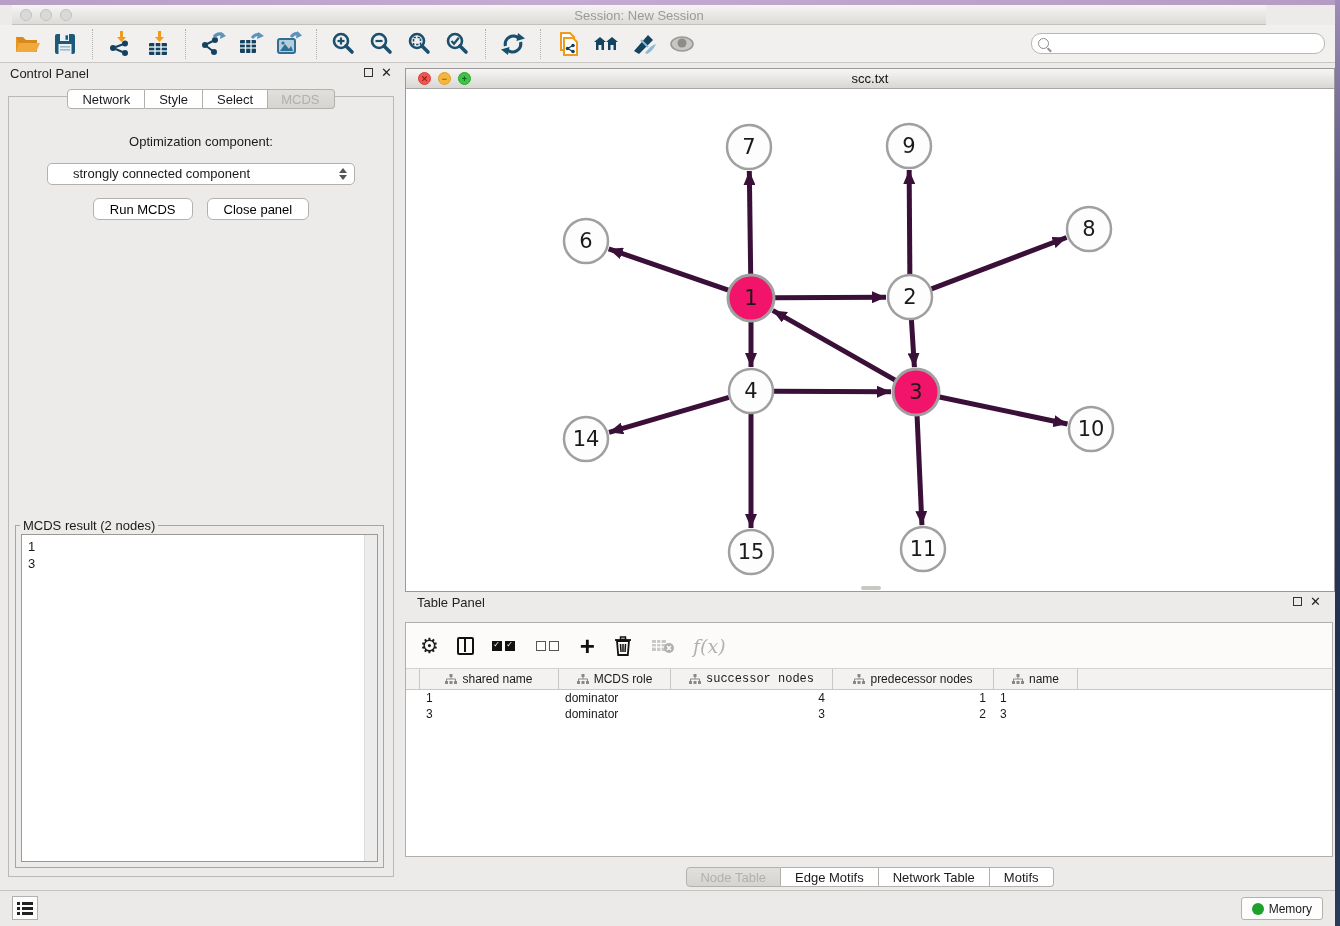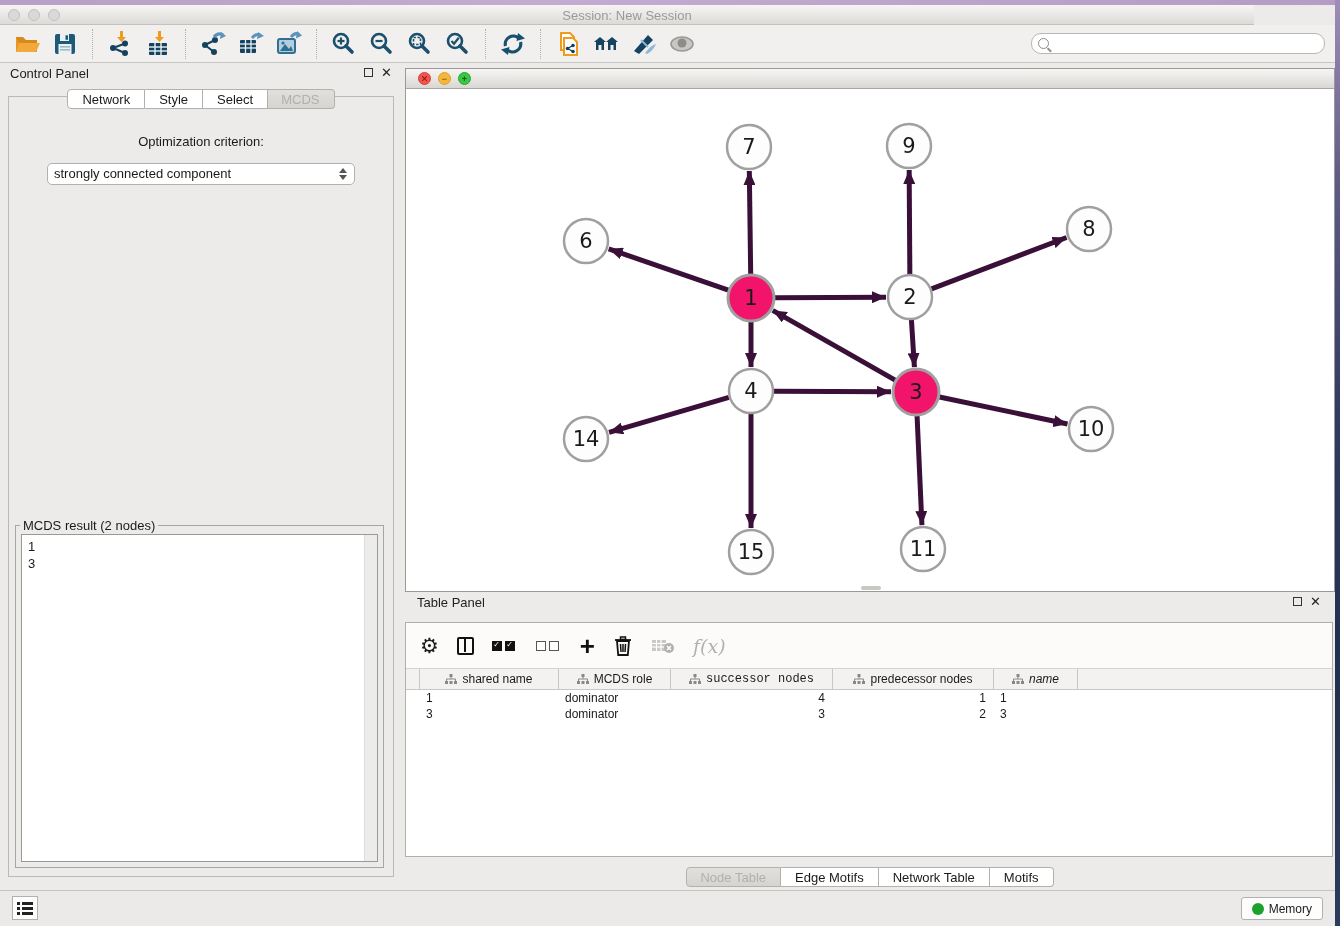--- a/index.html
+++ b/index.html
@@ -4,21 +4,21 @@
 <style>
   * { margin:0; padding:0; box-sizing:border-box; }
   html,body { width:1340px; height:926px; overflow:hidden; }
   body { font-family:"Liberation Sans","DejaVu Sans",sans-serif; background:#ecebe9; position:relative; font-size:13px; color:#1a1a1a; }
 
   
   .desk-top { position:absolute; left:0; top:0; width:1340px; height:5px; background:linear-gradient(90deg,#b79fc6,#c3abd2 40%,#b49cc4); }
   .desk-right { position:absolute; right:0; top:0; width:5px; height:926px; background:linear-gradient(180deg,#a08cb8 0%,#5d5a86 20%,#313a63 45%,#22304f 70%,#2c3a5c 100%); }
 
   
-  .titlebar { position:absolute; left:0; top:5px; width:1254px; height:20px; background:linear-gradient(#f6f5f3,#dddbd8); border-bottom:1px solid #c3c1be; }
+  .titlebar { position:absolute; left:12px; top:5px; width:1254px; height:20px; background:linear-gradient(#f6f5f3,#dddbd8); border-bottom:1px solid #c3c1be; }
   .traffic { position:absolute; top:4px; width:12px; height:12px; border-radius:50%; background:#d9d9d9; border:1px solid #c2c2c2; }
   .win-title { position:absolute; top:3px; left:0; width:100%; text-align:center; color:#9a9a9a; font-size:13px; }
 
   .toolbar { position:absolute; left:0; top:25px; width:1335px; height:38px; background:#f1f0ee; border-bottom:1px solid #c8c6c3; display:flex; align-items:center; padding-left:8px; }
   .tbicon { width:30px; height:30px; margin:0 4px; display:flex; align-items:center; justify-content:center; }
   .tbicon svg { width:26px; height:26px; }
   .tbsep { width:1px; height:30px; border-left:1px dotted #b2b0ad; margin:0 8px; }
   .search { position:absolute; right:10px; top:8px; width:294px; height:21px; border:1px solid #b9b7b4; border-radius:10px; background:#fff; display:flex; align-items:center; padding-left:6px; }
   .search input { border:none; outline:none; flex:1; font-size:12px; background:transparent; }
   .mag { width:11px; height:11px; border:1.5px solid #8e8c8a; border-radius:50%; position:relative; margin-right:4px; }
@@ -31,21 +31,21 @@
   .panel-btns { position:absolute; right:8px; top:1px; display:flex; gap:8px; align-items:center; }
   .btn-float { width:9px; height:9px; border:1.5px solid #333; display:inline-block; }
   .btn-close { font-size:13px; font-weight:bold; color:#222; line-height:11px; }
   .tabs { display:flex; justify-content:center; margin-top:5px; position:relative; z-index:2; }
   .tab { padding:2px 14px; height:20px; background:#fff; border:1px solid #b3b1ae; border-left:none; font-size:13px; display:flex; align-items:center; }
   .tab:first-child { border-left:1px solid #b3b1ae; border-radius:4px 0 0 4px; }
   .tab:last-child { border-radius:0 4px 4px 0; }
   .tab.sel { background:linear-gradient(#e2e0dd,#d6d4d1); color:#b2b0ad;padding-left:13px; }
   .cp-body { position:absolute; left:6px; right:6px; top:41px; bottom:4px; border:1px solid #bbb9b6; background:#ecebe9; margin-top:-11px; padding-top:11px; }
   .opt-label { text-align:center; margin-top:26px; font-size:13px; }
-  .selectbox { position:relative; margin:14px auto 12px; width:308px; height:22px; background:#fff; border:1px solid #b3b1ae; border-radius:5px; padding:2px 24px 0 6px; font-size:13px; }
+  .selectbox { position:relative; margin:14px auto 12px; width:308px; height:22px; background:#fff; border:1px solid #b3b1ae; border-radius:5px; padding:2px 24px 0 25px; font-size:13px; }
   .spin { position:absolute; right:7px; top:4px; display:flex; flex-direction:column; gap:2px; }
   .spin i { width:0; height:0; border-left:4px solid transparent; border-right:4px solid transparent; }
   .spin .up { border-bottom:5px solid #555; }
   .spin .dn { border-top:5px solid #555; }
   .btnrow { display:flex; justify-content:center; gap:14px; margin-top:13px; }
   .pushbtn { background:#fff; border:1px solid #b3b1ae; border-radius:6px; height:22px; padding:0 16px; font-size:13px; display:flex; align-items:center; }
   .fieldset-box { position:absolute; left:6px; right:9px; top:428px; bottom:8px; border:1px solid #a8a6a3; }
   .legend { position:absolute; top:-8px; left:4px; background:#ecebe9; padding:0 3px; font-size:13px; }
   .resultarea { position:absolute; left:5px; right:5px; top:8px; bottom:5px; background:#fff; border:1px solid #9b9996; font-size:13px; line-height:17px; padding:3px 0 0 6px; white-space:pre; }
   .resscroll { position:absolute; right:0; top:0; bottom:0; width:13px; background:#ececec; border-left:1px solid #dcdcdc; }
@@ -278,41 +278,46 @@
       <span class="btn-close">✕</span>
     </span>
   </div>
   <div class="tabs" id="cp-tabs">
       <div class="tab">Network</div>
       <div class="tab">Style</div>
       <div class="tab">Select</div>
       <div class="tab sel">MCDS</div>
     </div>
   <div class="cp-body">
-    <div class="opt-label">Optimization criterion:</div>
+    <div class="opt-label">Optimization component:</div>
     <div class="selectbox">
       <span>strongly connected component</span>
       <span class="spin">
           <i class="up"></i>
           <i class="dn"></i>
         </span>
     </div>
+    <div class="btnrow">
+      <button class="pushbtn">Run MCDS</button>
+      <button class="pushbtn">Close panel</button>
+    </div>
     <div class="fieldset-box">
       <span class="legend">MCDS result (2 nodes)</span>
       <div class="resultarea" id="result-area"><span id="result-text">1
 3</span><span class="resscroll"></span></div>
     </div>
   </div>
 </div>
 
 <div class="netwin">
   <div class="net-titlebar">
     <span class="nt" style="left:12px; background:#f2544e; border:1px solid #d8403a; color:#7a1512;">✕</span>
     <span class="nt" style="left:32px; background:#f5b63e; border:1px solid #dfa029; color:#8a6413;">−</span>
     <span class="nt" style="left:52px; background:#3dc543; border:1px solid #28a62e; color:#14601a;">+</span>
+    <span class="net-title">scc.txt</span>
   </div>
   <div class="net-canvas">
     <svg id="graph-svg" width="928" height="501" viewBox="0 0 928 501">
         <defs>
           <marker id="arrow" viewBox="0 0 14 12" refX="14" refY="6" markerWidth="14" markerHeight="12" markerUnits="userSpaceOnUse" orient="auto">
             <path d="M0,0 L14,6 L0,12 z" fill="#3a1038"></path>
           </marker>
         </defs>
         <line x1="344.6821470846872" y1="184.00210489388232" x2="343.3178529153128" y2="80.99789510611768" stroke="#3a1038" stroke-width="5" marker-end="url(#arrow)"></line>
         <line x1="322.3154350687673" y1="200.16351393284685" x2="202.68456493123276" y2="158.83648606715315" stroke="#3a1038" stroke-width="5" marker-end="url(#arrow)"></line>
@@ -491,21 +496,21 @@
             </g>
             <g stroke="#8a8884" stroke-width="1">
               <line x1="6" y1="3" x2="6" y2="5"></line>
               <line x1="1.5" y1="5" x2="10.5" y2="5"></line>
               <line x1="1.5" y1="5" x2="1.5" y2="7"></line>
               <line x1="10.5" y1="5" x2="10.5" y2="7"></line>
             </g>
           </svg>
           <span>predecessor nodes</span>
         </div>
-        <div class="th" style="width: 84px; font-style: italic;">
+        <div class="th" style="width: 84px;">
           <svg viewBox="0 0 12 11">
             <g fill="#8a8884">
               <rect x="4.5" y="0" width="3" height="3"></rect>
               <rect x="0" y="7" width="3" height="3"></rect>
               <rect x="4.5" y="7" width="3" height="3"></rect>
               <rect x="9" y="7" width="3" height="3"></rect>
             </g>
             <g stroke="#8a8884" stroke-width="1">
               <line x1="6" y1="3" x2="6" y2="5"></line>
               <line x1="1.5" y1="5" x2="10.5" y2="5"></line>

